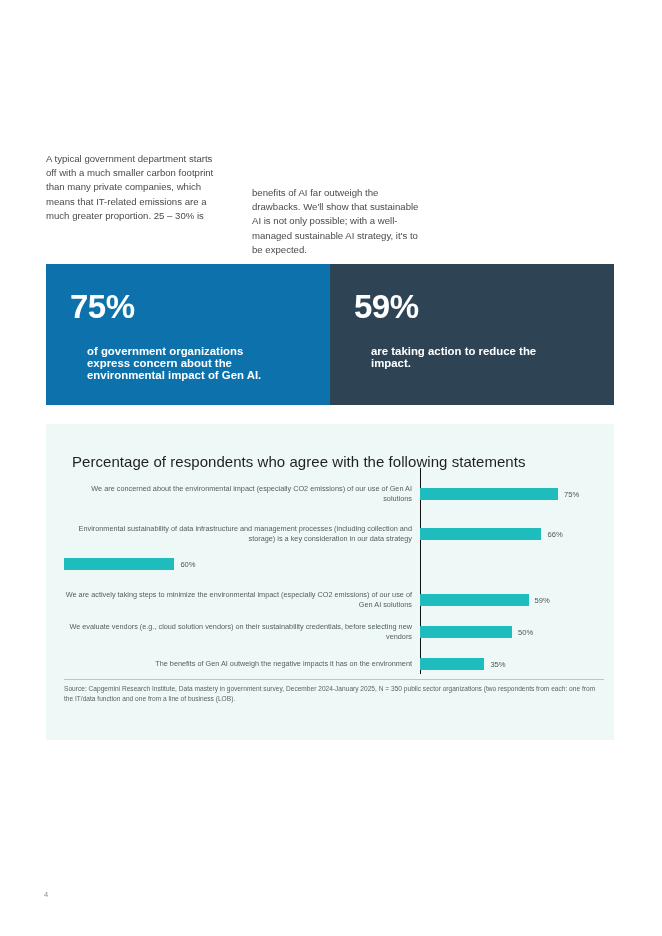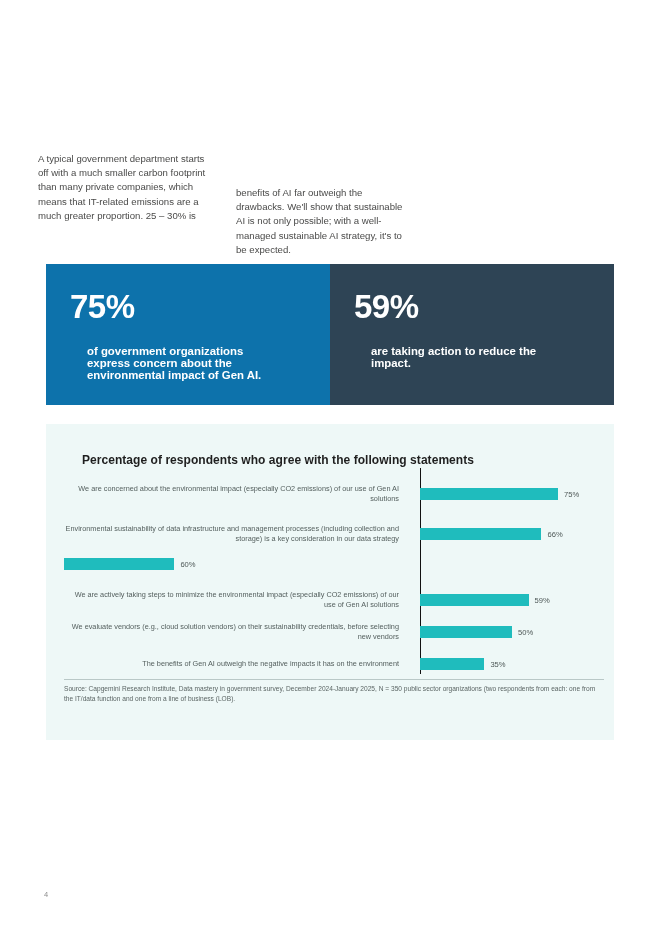--- a/index.html
+++ b/index.html
@@ -12,25 +12,25 @@
     height: 936px;
     position: relative;
     font-family: "Liberation Sans", sans-serif;
     color: #3c3c3b;
     overflow: hidden;
   }
 
   
   .copy-columns {
     position: absolute;
-    left: 38px;
+    left: 46px;
     top: 152px;
     width: 570px;
     display: flex;
-    gap: 0px;
+    gap: 8px;
   }
   .copy-col {
     width: 171px;
     margin-right: 27px;
   }
   .copy-col:last-child { margin-right: 0; margin-top: 34px; }
   .copy-col p {
     margin: 0 0 11px 0;
     font-size: 9.6px;
     line-height: 14.2px;
@@ -78,24 +78,24 @@
   .chart-panel {
     position: absolute;
     left: 46px;
     top: 424px;
     width: 568px;
     height: 316px;
     background: #eef8f7;
   }
   .chart-title {
     position: absolute;
-    left: 36px;
+    left: 26px;
     top: 29px;
-    font-size: 12px;
-    font-weight: bold;
+    font-size: 15px;
+    font-weight: normal;
     color: #1f1f1f;
     letter-spacing: 0.05px;
   }
 
   .chart-area {
     position: absolute;
     left: 18px;
     top: 44px;
     width: 540px;
     height: 210px;
@@ -103,21 +103,21 @@
   .bar-row {
     position: absolute;
     left: 0;
     width: 540px;
     display: flex;
     align-items: center;
   }
   .bar-label {
     width: 356px;
     text-align: right;
-    padding-right: 21px;
+    padding-right: 8px;
     box-sizing: border-box;
     font-size: 7.3px;
     line-height: 10.4px;
     color: #55605f;
   }
   .bar-wrap {
     position: relative;
     flex: 1;
     height: 12px;
     display: flex;

